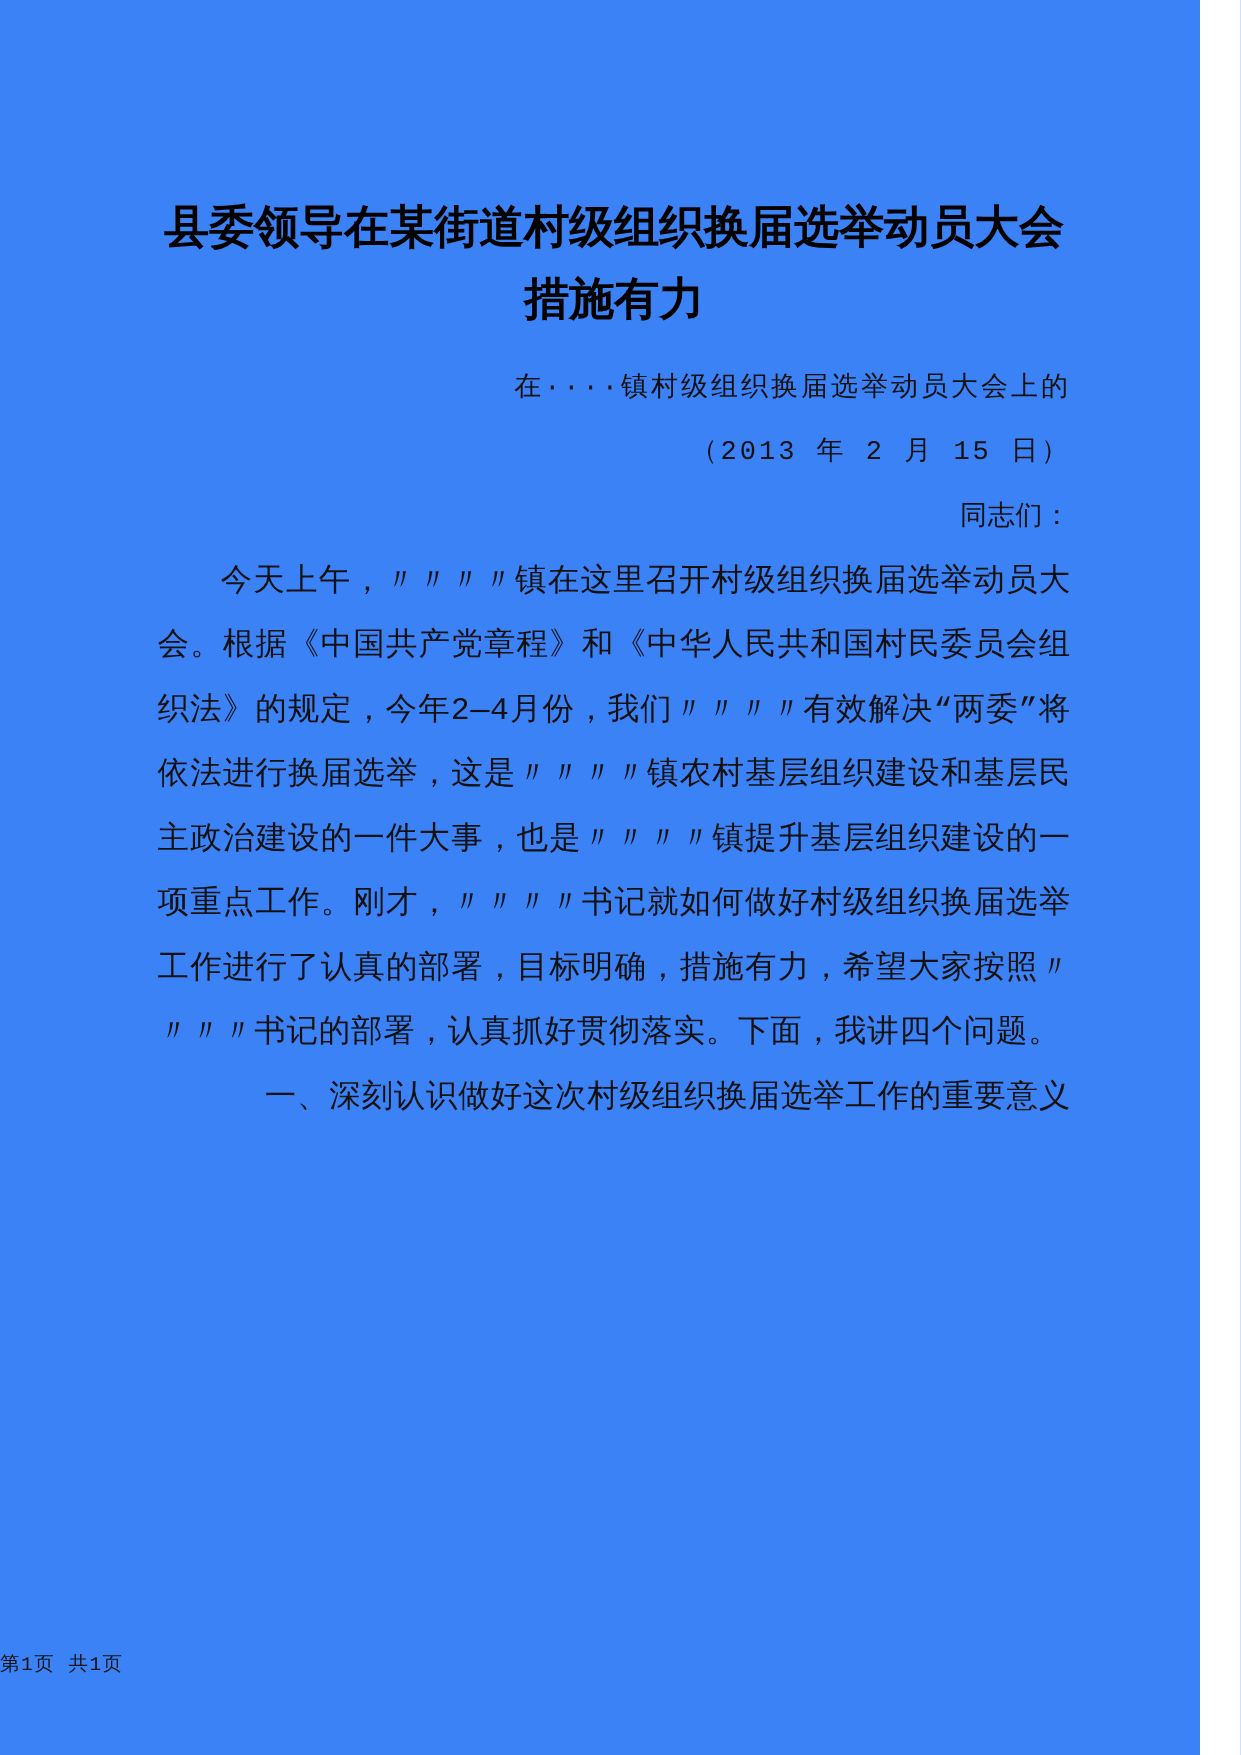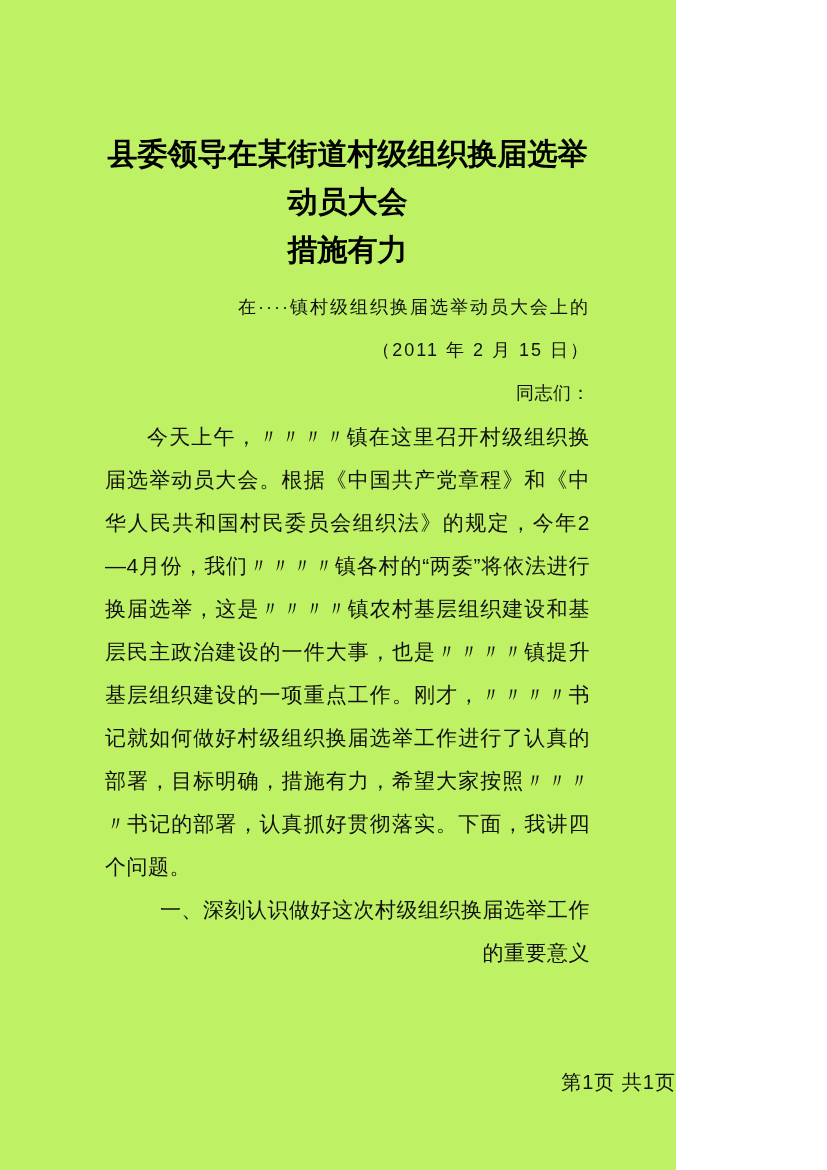--- a/index.html
+++ b/index.html
@@ -2,25 +2,25 @@
 <html><head>
 <meta charset="utf-8">
 <style>
   html, body {
     margin: 0;
     padding: 0;
     background: #ffffff;
   }
   .page {
     position: relative;
-    width: 676px;
+    width: 800px;
     height: 1170px;
-    background: #bef264;
+    background: #3b82f6;
     overflow: hidden;
-    font-family: Liberation Sans, sans-serif;
+    font-family: Liberation Mono, monospace;
     color: #111111;
   }
   .content {
     position: absolute;
     left: 105px;
     right: 86px;
     top: 130px;
   }
   .doc-title {
     margin: 0 0 12px 0;
@@ -56,46 +56,46 @@
     text-indent: 2em;
     font-weight: normal;
     text-align: right;
     letter-spacing: 0.5px;
   }
   .salutation {
     letter-spacing: 0.5px;
   }
   .page-footer {
     position: absolute;
-    top: 1072px;
+    top: 1100px;
     left: 0;
     width: 100%;
-    text-align: right;
-    font-size: 20px;
+    text-align: left;
+    font-size: 13px;
     line-height: 20px;
     color: #111111;
     letter-spacing: 1px;
   }
 </style>
 </head>
 <body>
 
 <div class="page">
   <div class="content">
 
     <h1 class="doc-title">
       <span>县委领导在某街道村级组织换届选举动员大会</span>
       <span>措施有力</span>
     </h1>
 
     <div class="meta-line">在····镇村级组织换届选举动员大会上的</div>
-    <div class="meta-line">（2011 年 2 月 15 日）</div>
+    <div class="meta-line">（2013 年 2 月 15 日）</div>
     <div class="meta-line salutation">同志们：</div>
 
-    <p class="body-para">今天上午，〃〃〃〃镇在这里召开村级组织换届选举动员大会。根据《中国共产党章程》和《中华人民共和国村民委员会组织法》的规定，今年2—4月份，我们〃〃〃〃镇各村的“两委”将依法进行换届选举，这是〃〃〃〃镇农村基层组织建设和基层民主政治建设的一件大事，也是〃〃〃〃镇提升基层组织建设的一项重点工作。刚才，〃〃〃〃书记就如何做好村级组织换届选举工作进行了认真的部署，目标明确，措施有力，希望大家按照〃〃〃〃书记的部署，认真抓好贯彻落实。下面，我讲四个问题。</p>
+    <p class="body-para">今天上午，〃〃〃〃镇在这里召开村级组织换届选举动员大会。根据《中国共产党章程》和《中华人民共和国村民委员会组织法》的规定，今年2—4月份，我们〃〃〃〃有效解决“两委”将依法进行换届选举，这是〃〃〃〃镇农村基层组织建设和基层民主政治建设的一件大事，也是〃〃〃〃镇提升基层组织建设的一项重点工作。刚才，〃〃〃〃书记就如何做好村级组织换届选举工作进行了认真的部署，目标明确，措施有力，希望大家按照〃〃〃〃书记的部署，认真抓好贯彻落实。下面，我讲四个问题。</p>
 
     <h2 class="section-heading">一、深刻认识做好这次村级组织换届选举工作的重要意义</h2>
 
 
   </div>
 
   <div class="page-footer">第1页 共1页</div>
 </div>
 
 </body></html>

